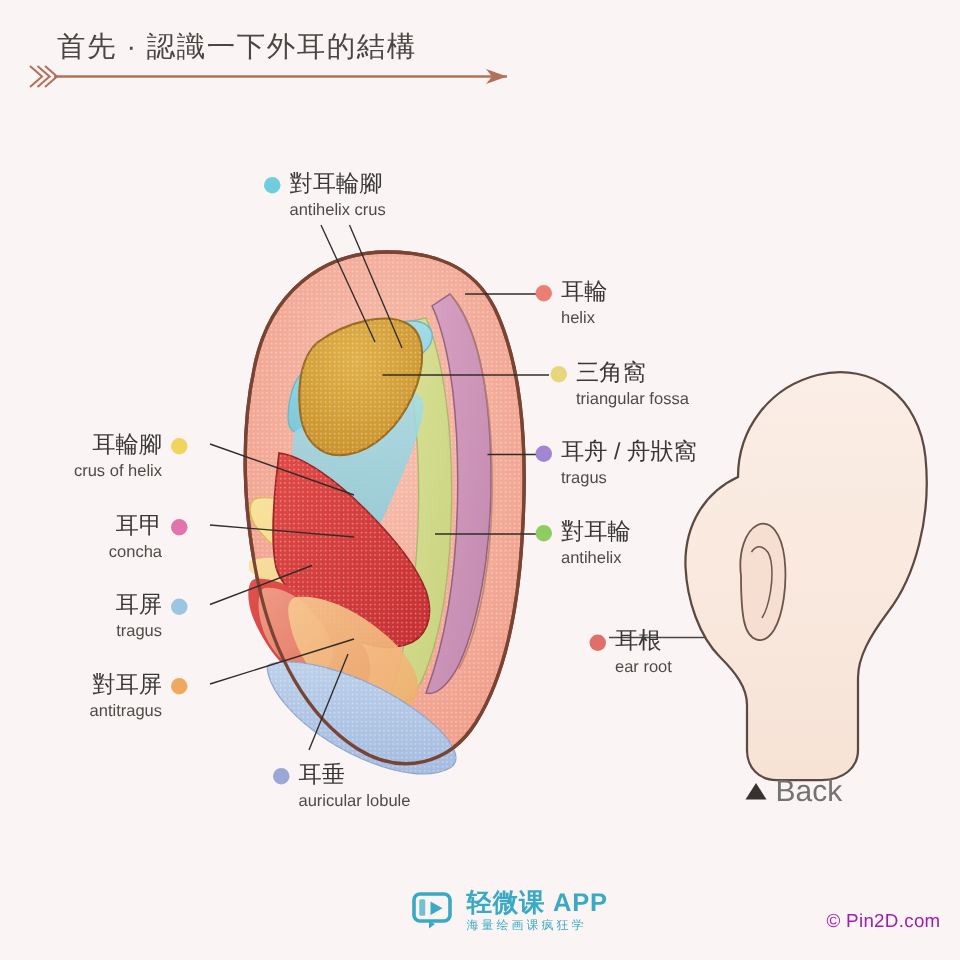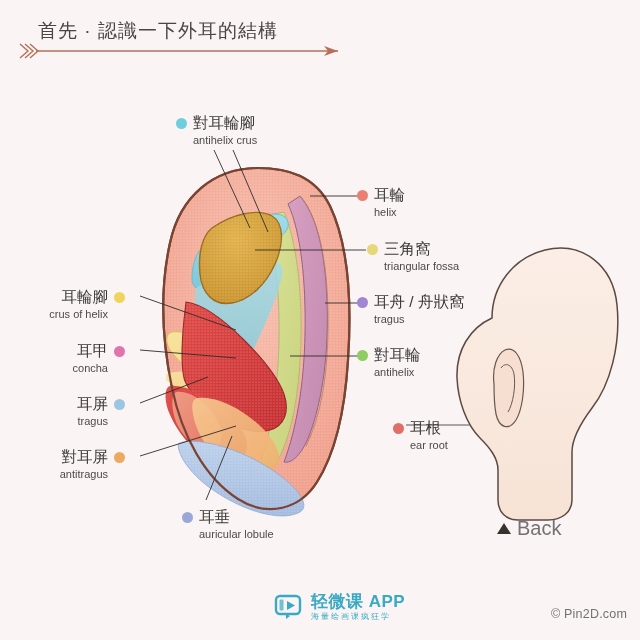--- a/index.html
+++ b/index.html
@@ -52,21 +52,21 @@
 
   
   .logo{position:absolute;left:274px;top:592px;display:flex;align-items:center;gap:7px;}
   .logo-mark{width:30px;height:30px;flex:0 0 auto;}
   .logo-txt{display:flex;flex-direction:column;line-height:1;}
   .logo-main{font-size:17px;color:#3aa9c4;letter-spacing:.5px;font-weight:bold;white-space:nowrap;}
   .logo-sub{font-size:8px;color:#3aa9c4;letter-spacing:2px;margin-top:3px;white-space:nowrap;}
 
   .wm{
     position:absolute;left:551px;top:607px;
-    font-size:12.5px;color:#737373;white-space:nowrap;letter-spacing:.2px;
+    font-size:12.5px;color:#a21caf;white-space:nowrap;letter-spacing:.2px;
   }
 </style>
 </head>
 <body style="background: rgb(250, 245, 244);">
 
 <div id="stage">
 
   <div class="hdr-cn">首先 · 認識一下外耳的結構</div>
 
   <svg class="hdr-arrow" width="345" height="22">

